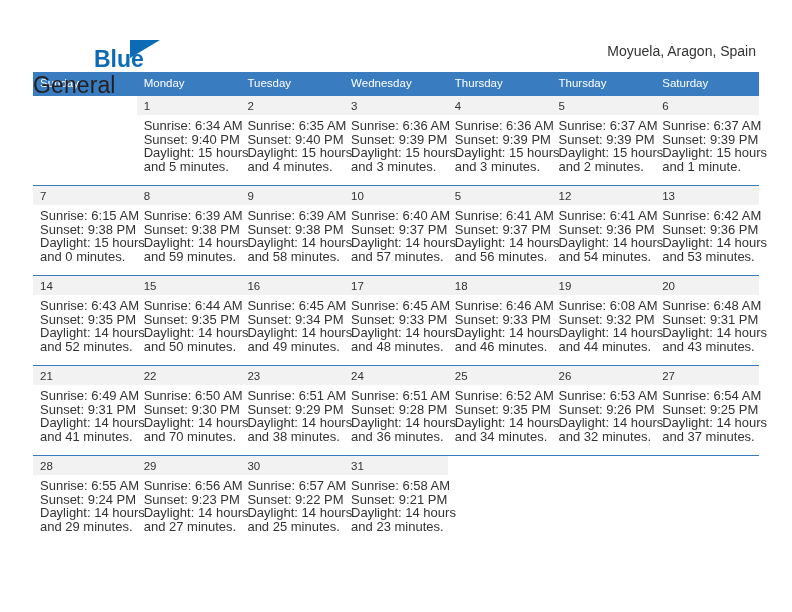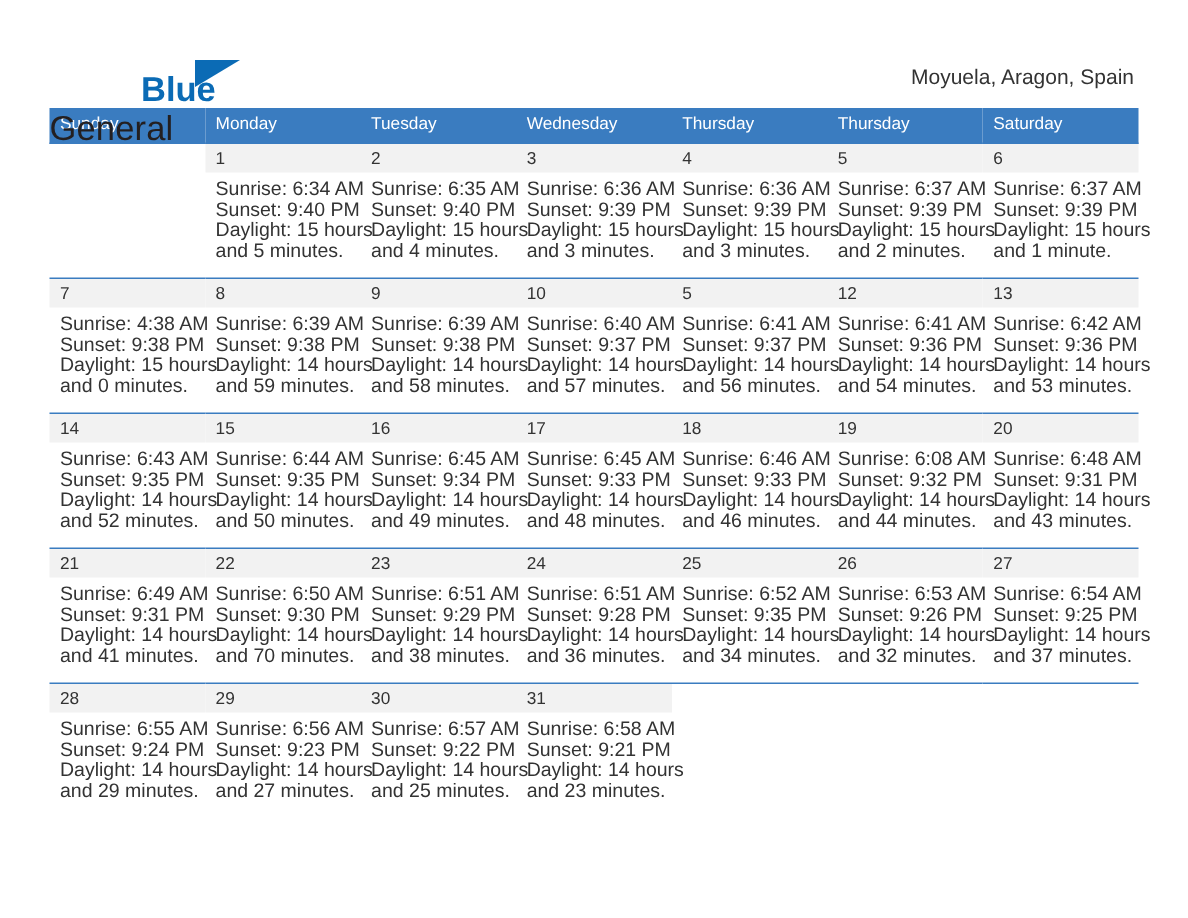--- a/index.html
+++ b/index.html
@@ -219,21 +219,21 @@
                 <div>Sunset: 9:39 PM</div>
                 <div>Daylight: 15 hours</div>
                 <div>and 1 minute.</div>
               </div>
             </td>
           </tr>
           <tr>
             <td class="daycell">
               <div class="daynum">7</div>
               <div class="details">
-                <div>Sunrise: 4:38 AM</div>
+                <div>Sunrise: 6:15 AM</div>
                 <div>Sunset: 9:38 PM</div>
                 <div>Daylight: 15 hours</div>
                 <div>and 0 minutes.</div>
               </div>
             </td>
             <td class="daycell">
               <div class="daynum">8</div>
               <div class="details">
                 <div>Sunrise: 6:39 AM</div>
                 <div>Sunset: 9:38 PM</div>

